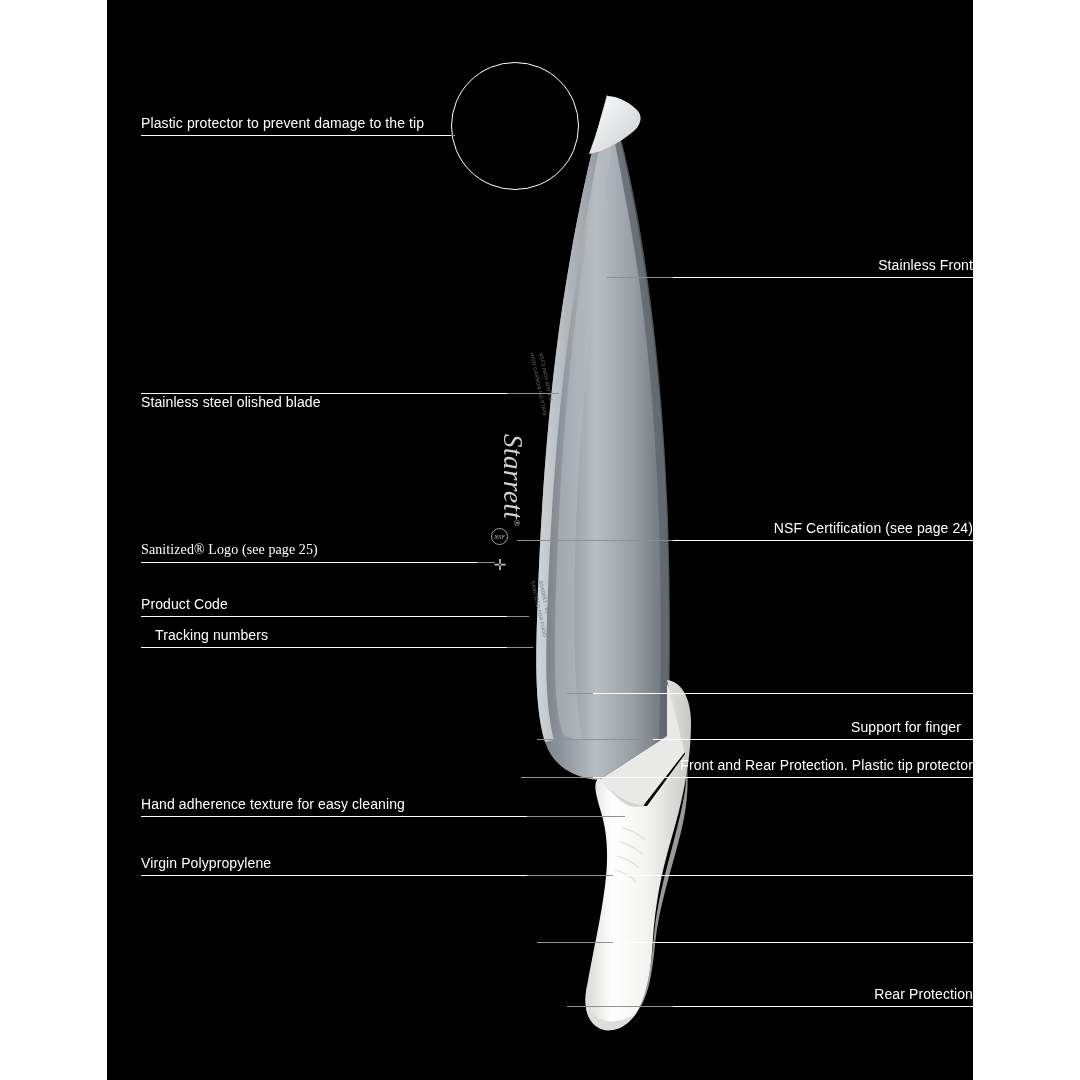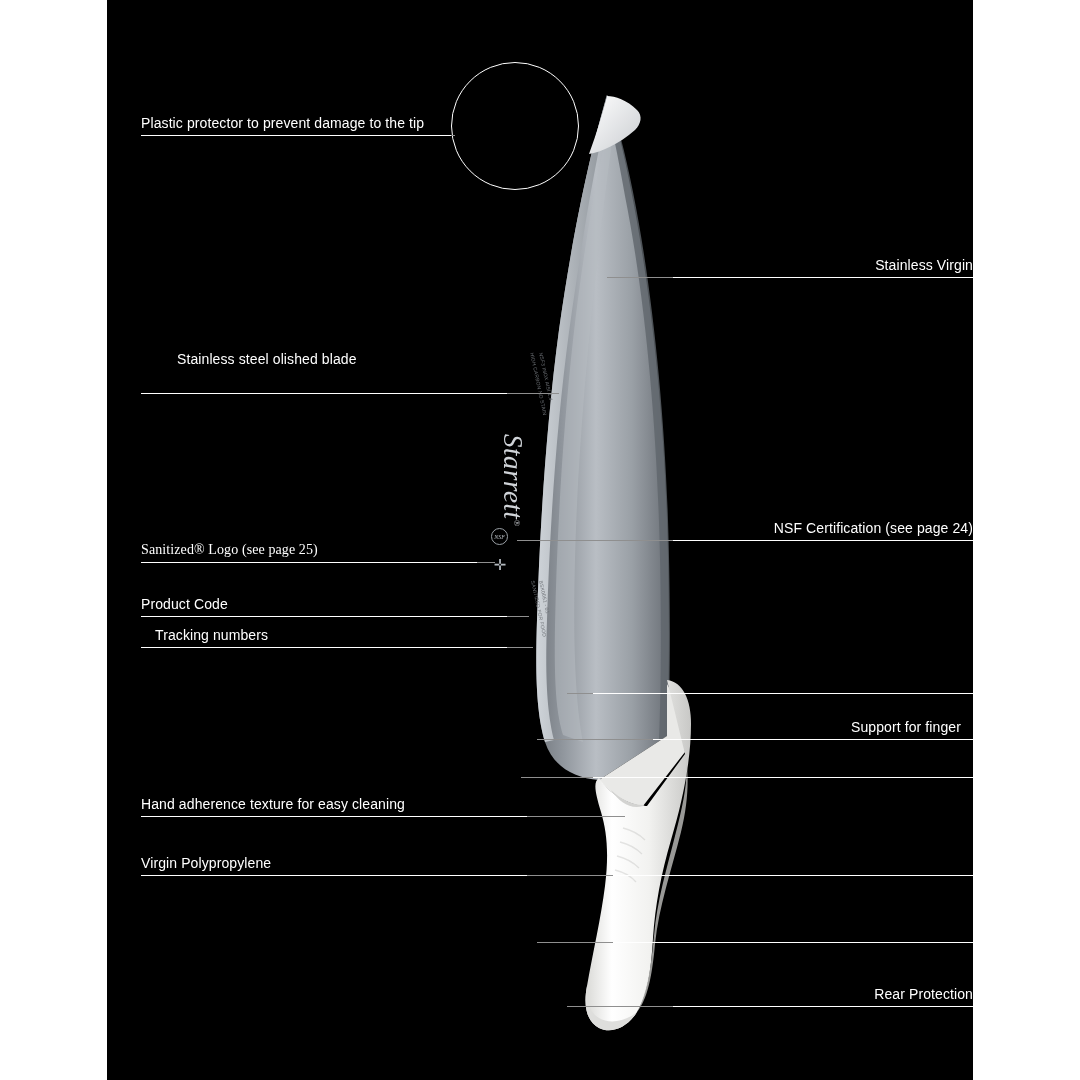--- a/index.html
+++ b/index.html
@@ -208,21 +208,21 @@
       <div class="mark-text" style="left:429px; top:580px; transform: rotate(78deg);">SANITIZED FOR FOOD</div>
       <div class="mark-text" style="left:437px; top:580px; transform: rotate(78deg);">BSK0051 - 01</div>
     </div>
 
     <div class="circle-callout" style="left:344px; top:62px; width:128px; height:128px;"></div>
 
     <div class="label" style="left:34px; top:116px;">Plastic protector to prevent damage to the tip</div>
     <div class="rule" style="left:34px; top:135px; width:310px;"></div>
     <div class="lead" style="left:344px; top:135px; width:4px;"></div>
 
-    <div class="label" style="left:34px; top:352px;margin-left:36px;">Stainless steel olished blade</div>
+    <div class="label" style="left:34px; top:395px;">Stainless steel olished blade</div>
     <div class="rule" style="left:34px; top:393px; width:366px;"></div>
     <div class="lead" style="left:400px; top:393px; width:52px;"></div>
 
     <div class="label" style="left:34px; top:543px;font-family:Liberation Serif, serif;">Sanitized® Logo (see page 25)</div>
     <div class="rule" style="left:34px; top:562px; width:336px;"></div>
     <div class="lead" style="left:370px; top:562px; width:18px;"></div>
 
     <div class="label" style="left:34px; top:597px;">Product Code</div>
     <div class="rule" style="left:34px; top:616px; width:366px;"></div>
     <div class="lead" style="left:400px; top:616px; width:22px;"></div>
@@ -232,35 +232,36 @@
     <div class="lead" style="left:400px; top:647px; width:26px;"></div>
 
     <div class="label" style="left:34px; top:797px;">Hand adherence texture for easy cleaning</div>
     <div class="rule" style="left:34px; top:816px; width:386px;"></div>
     <div class="lead" style="left:420px; top:816px; width:98px;"></div>
 
     <div class="label" style="left:34px; top:856px;">Virgin Polypropylene</div>
     <div class="rule" style="left:34px; top:875px; width:386px;"></div>
     <div class="lead" style="left:420px; top:875px; width:88px;"></div>
 
-    <div class="label right" style="right:0px; top:258px; width:300px;">Stainless Virgin</div>
+    <div class="label right" style="right:0px; top:258px; width:300px;">Stainless Front</div>
     <div class="rule" style="left:566px; top:277px; width:300px;"></div>
     <div class="lead" style="left:500px; top:277px; width:66px;"></div>
 
     <div class="label right" style="right:0px; top:521px; width:320px;">NSF Certification (see page 24)</div>
     <div class="rule" style="left:566px; top:540px; width:300px;"></div>
     <div class="lead" style="left:410px; top:540px; width:156px;"></div>
 
     <div class="rule" style="left:486px; top:693px; width:380px;"></div>
     <div class="lead" style="left:460px; top:693px; width:26px;"></div>
 
     <div class="label right" style="right:12px; top:720px; width:320px;">Support for finger</div>
     <div class="rule" style="left:546px; top:739px; width:320px;"></div>
     <div class="lead" style="left:430px; top:739px; width:116px;"></div>
 
+    <div class="label right" style="right:0px; top:758px; width:400px;">Front and Rear Protection. Plastic tip protector</div>
     <div class="rule" style="left:486px; top:777px; width:380px;"></div>
     <div class="lead" style="left:414px; top:777px; width:72px;"></div>
 
     <div class="rule" style="left:506px; top:875px; width:360px;"></div>
     <div class="lead" style="left:436px; top:875px; width:70px;"></div>
 
     <div class="rule" style="left:506px; top:942px; width:360px;"></div>
     <div class="lead" style="left:430px; top:942px; width:76px;"></div>
 
     <div class="label right" style="right:0px; top:987px; width:300px;">Rear Protection</div>

